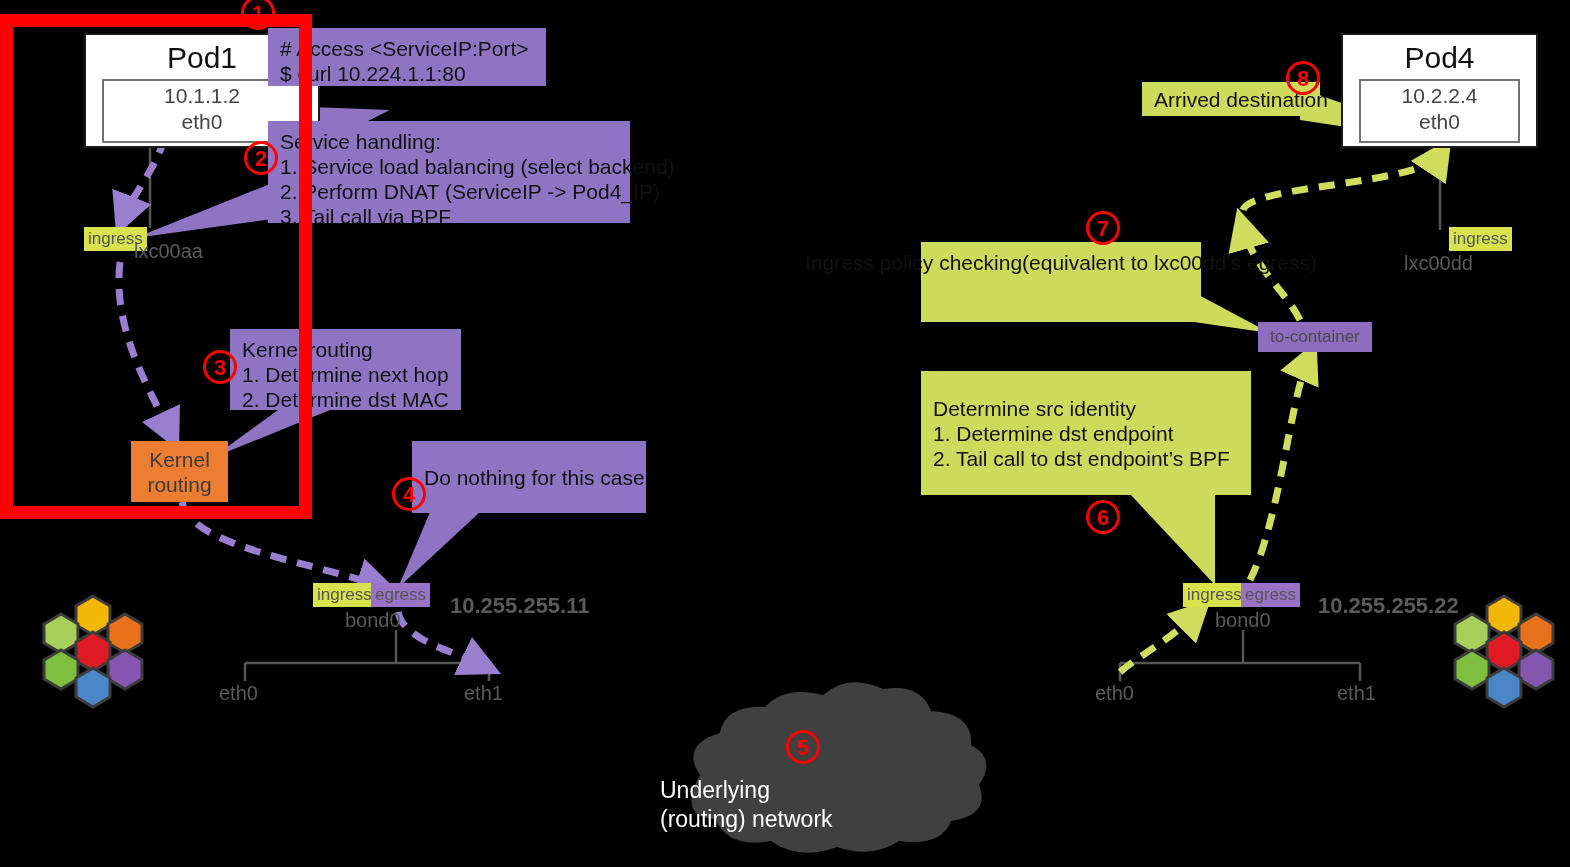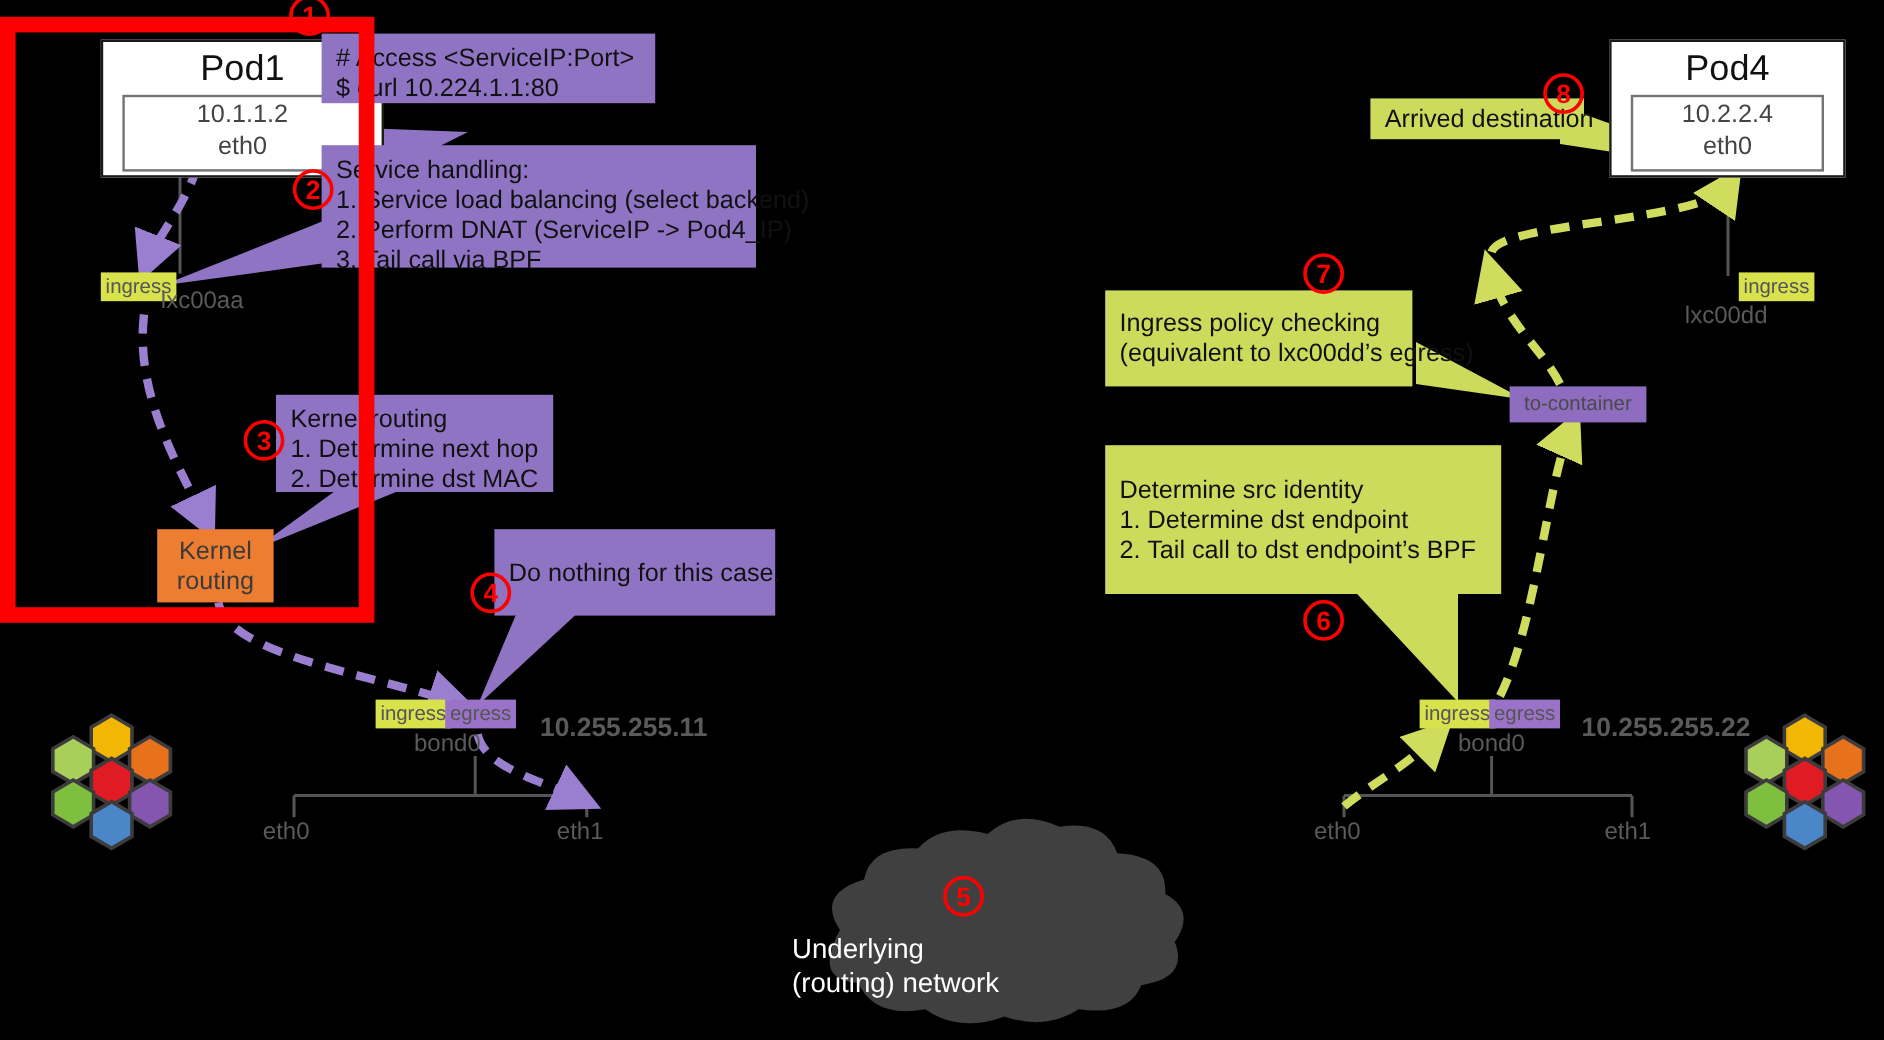--- a/index.html
+++ b/index.html
@@ -232,22 +232,22 @@
     <div>Do nothing for this case.</div>
   </div>
 
   <div class="abs callout green" style="left:921px;top:371px;width:330px;height:124px;
               display:flex;flex-direction:column;justify-content:center;">
     <div>Determine src identity</div>
     <div>1. Determine dst endpoint</div>
     <div>2. Tail call to dst endpoint’s BPF</div>
   </div>
 
-  <div class="abs callout green" style="left:921px;top:242px;width:256px;height:80px;
-              display:flex;flex-direction:column;justify-content:center;">
+  <div class="abs callout green" style="left:921px;top:242px;width:280px;height:80px;
+              display:flex;flex-direction:row;justify-content:center;">
     <div>Ingress policy checking</div>
     <div>(equivalent to lxc00dd’s egress)</div>
   </div>
 
   <div class="abs callout green" style="left:1142px;top:82px;width:178px;height:34px;
               display:flex;align-items:center;">
     <div>Arrived destination</div>
   </div>
 
   <div class="abs redrect" style="left:0px;top:14px;width:312px;height:505px;"></div>

